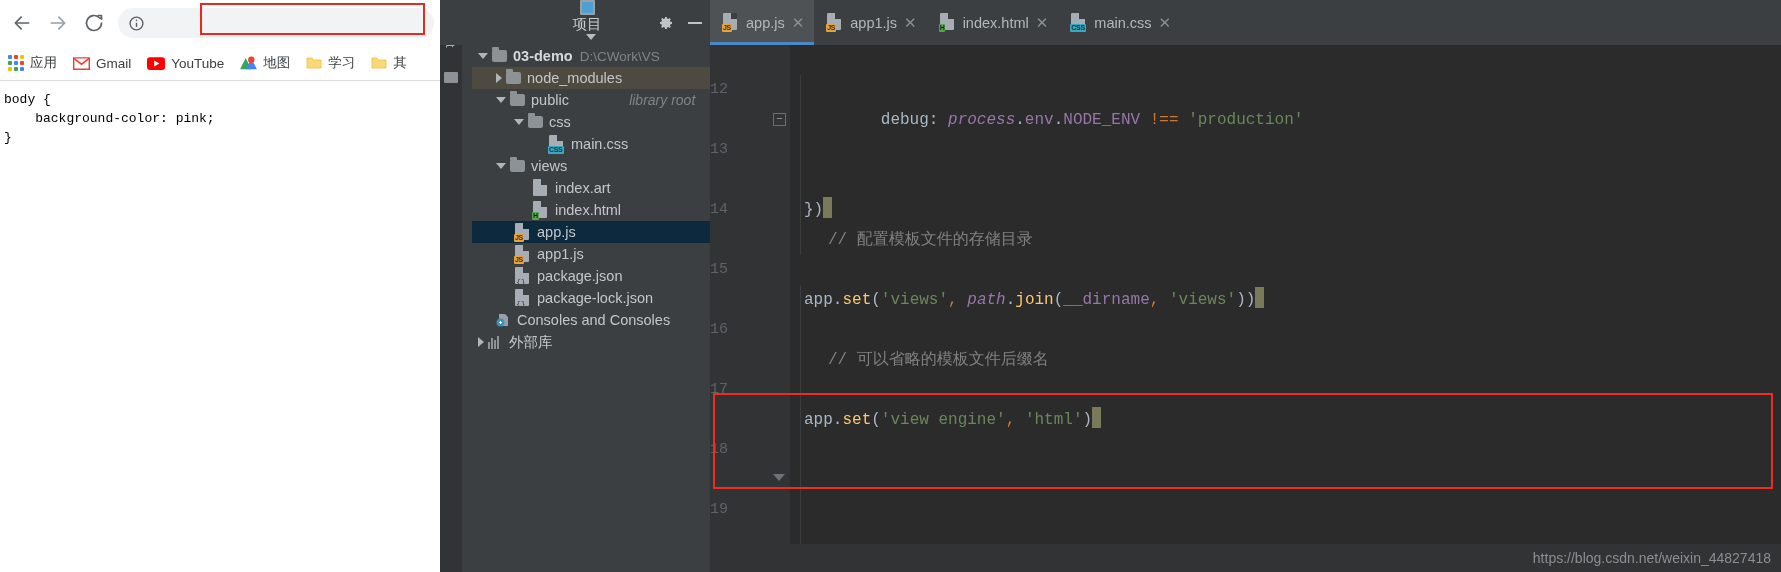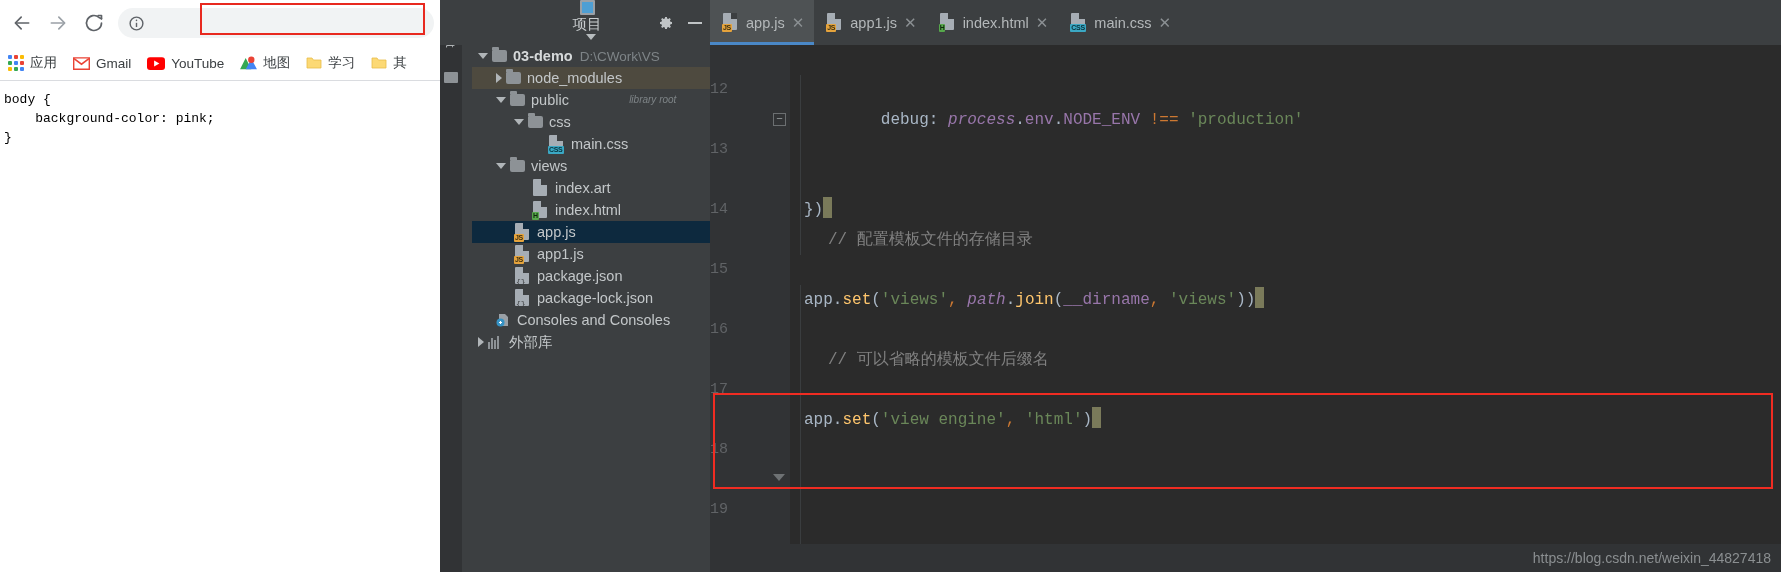--- a/index.html
+++ b/index.html
@@ -166,21 +166,21 @@
     width:15px;height:12px;flex:0 0 auto;margin-right:6px;position:relative;
     background:#8d9296;border-radius:1px 2px 2px 2px;
   }
   .folder::before{
     content:"";position:absolute;left:0;top:-3px;width:7px;height:3px;
     background:#8d9296;border-radius:1px 1px 0 0;
   }
   .tname{color:#c3c7c9;}
   .tname.bold{font-weight:bold;color:#d6d9da;}
   .tpath{color:#7e8487;margin-left:7px;font-size:13.5px;}
-  .tlib{color:#7e8487;margin-left:7px;font-size:10px;font-style:italic;margin-top:43px;}
+  .tlib{color:#7e8487;margin-left:7px;font-size:14px;font-style:italic;margin-top:43px;}
   .scratch-ic{
     width:15px;height:14px;margin-right:6px;flex:0 0 auto;position:relative;
   }
   .bars-ic{
     width:15px;height:13px;margin-right:6px;flex:0 0 auto;
     display:flex;align-items:flex-end;gap:1px;
   }
   .bars-ic i{display:block;width:2px;background:#8d9296;}
 
   

